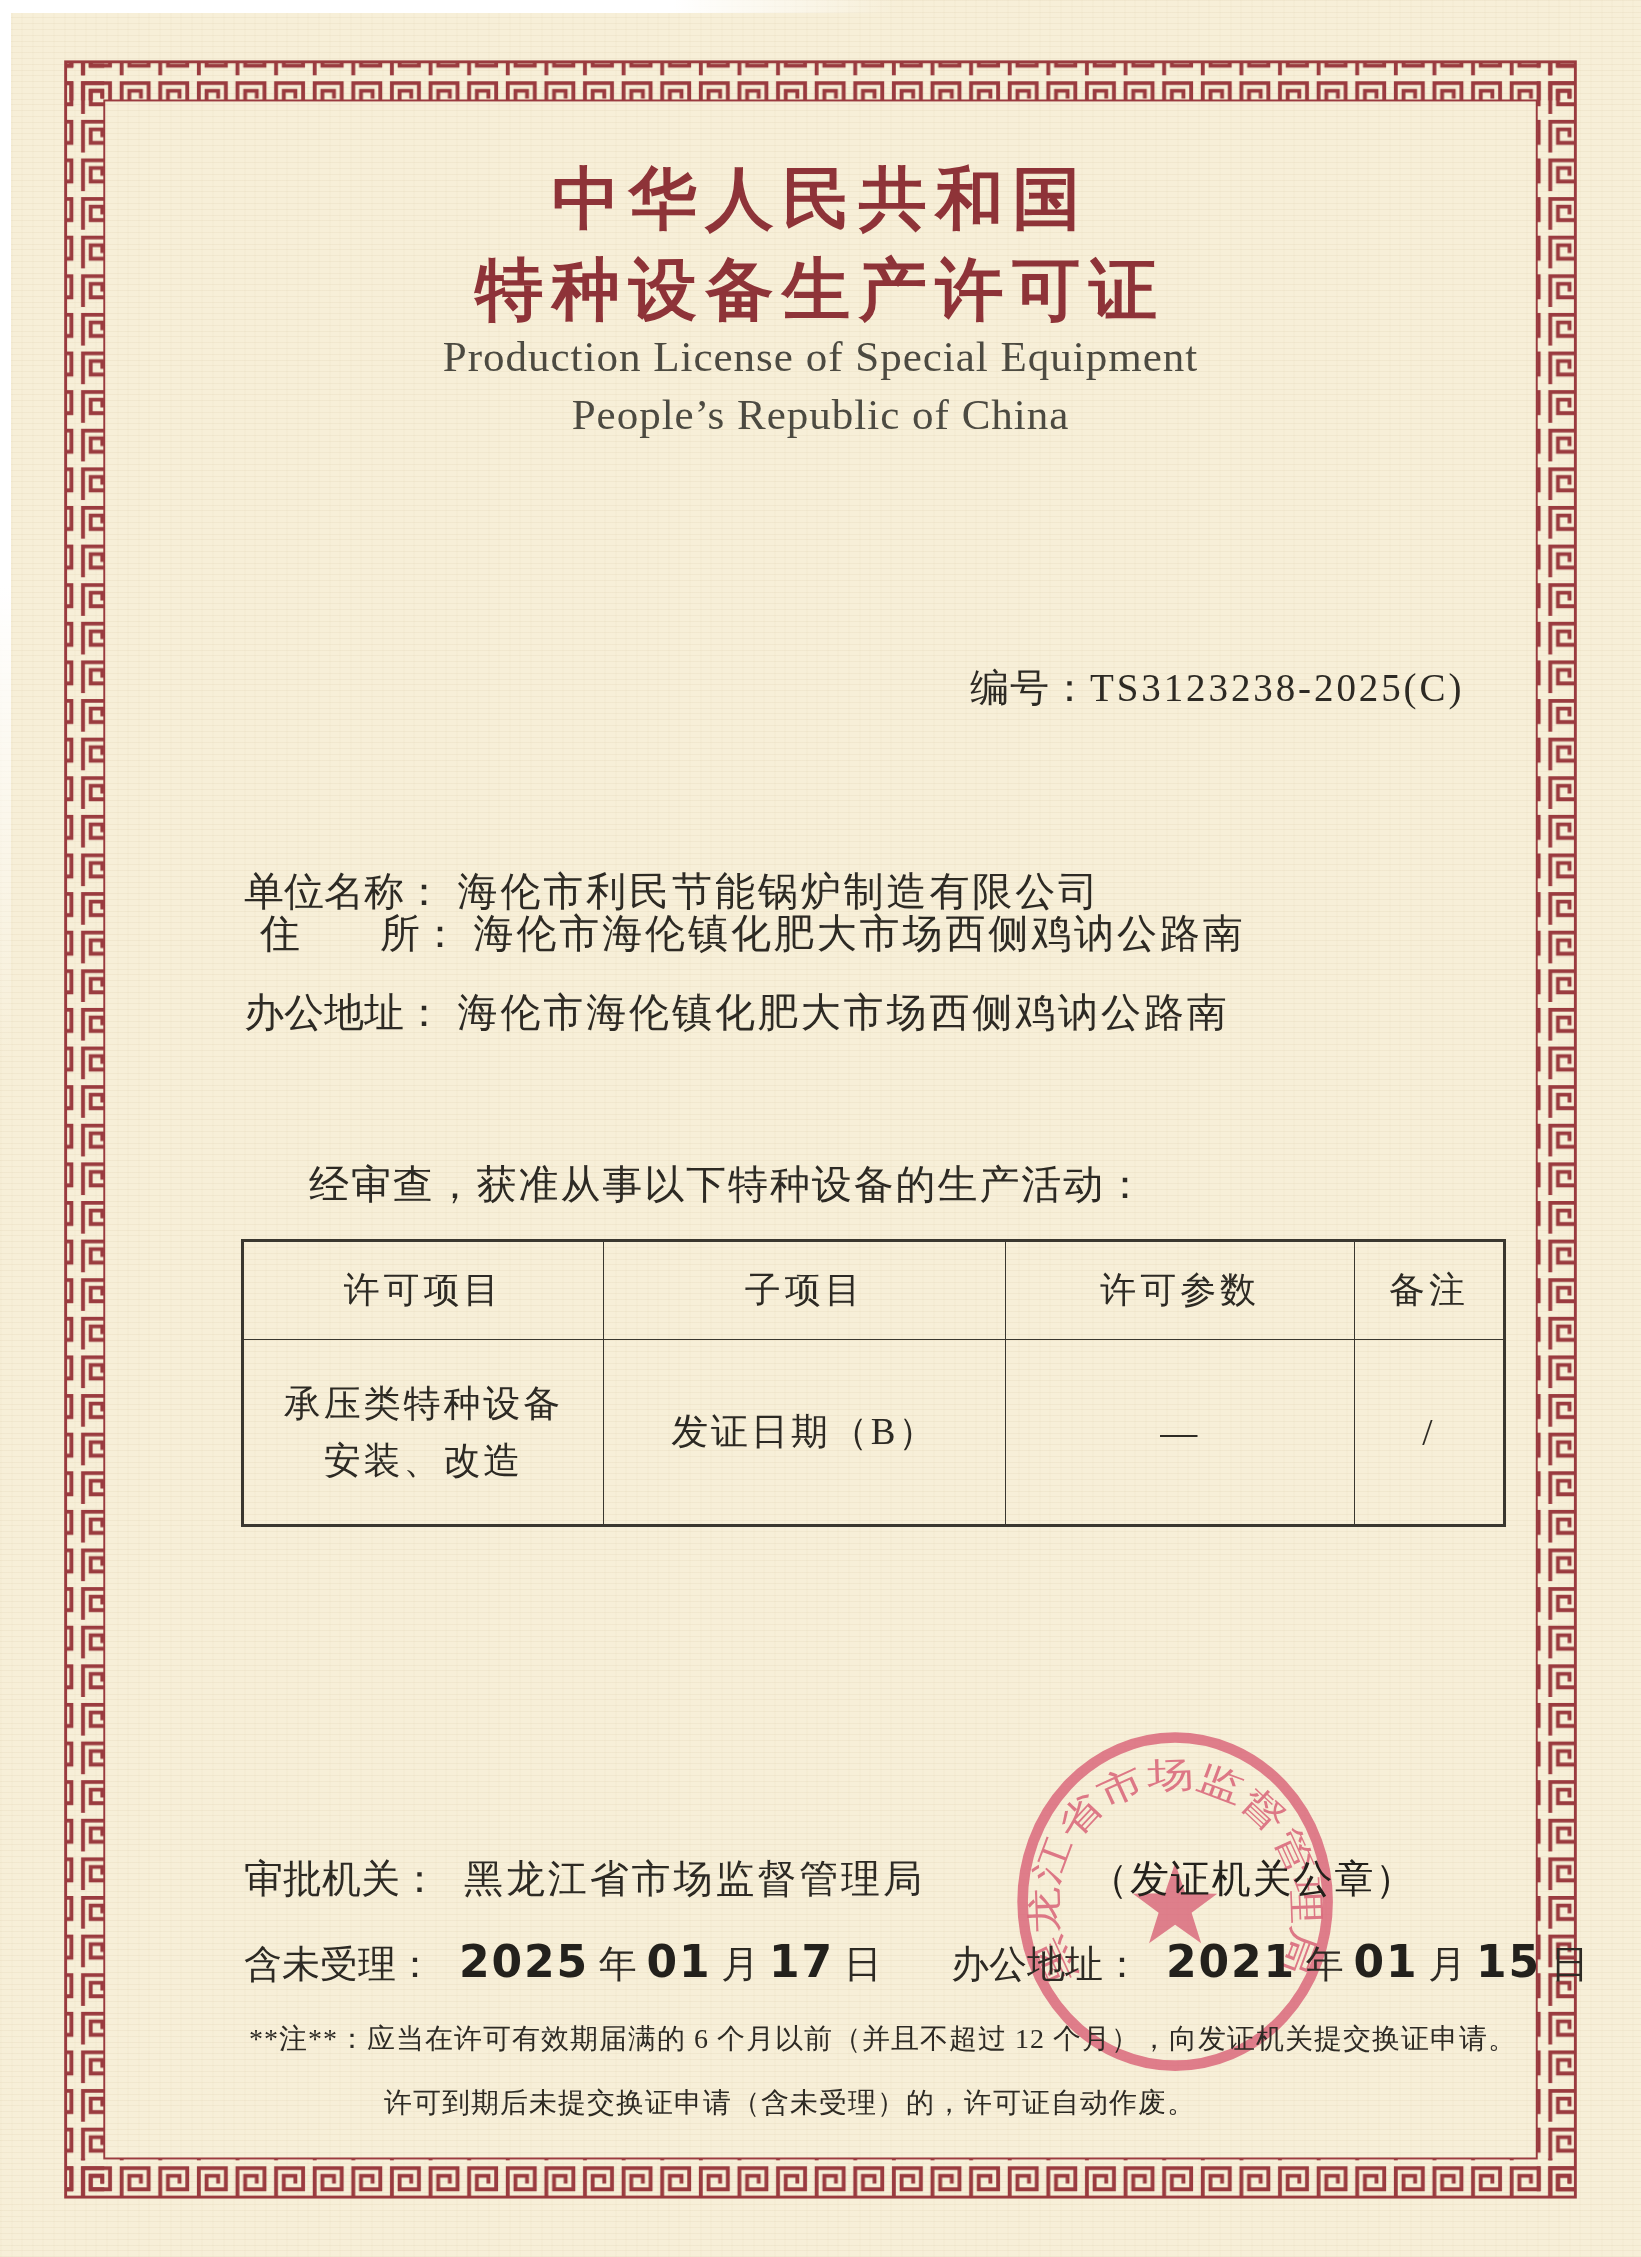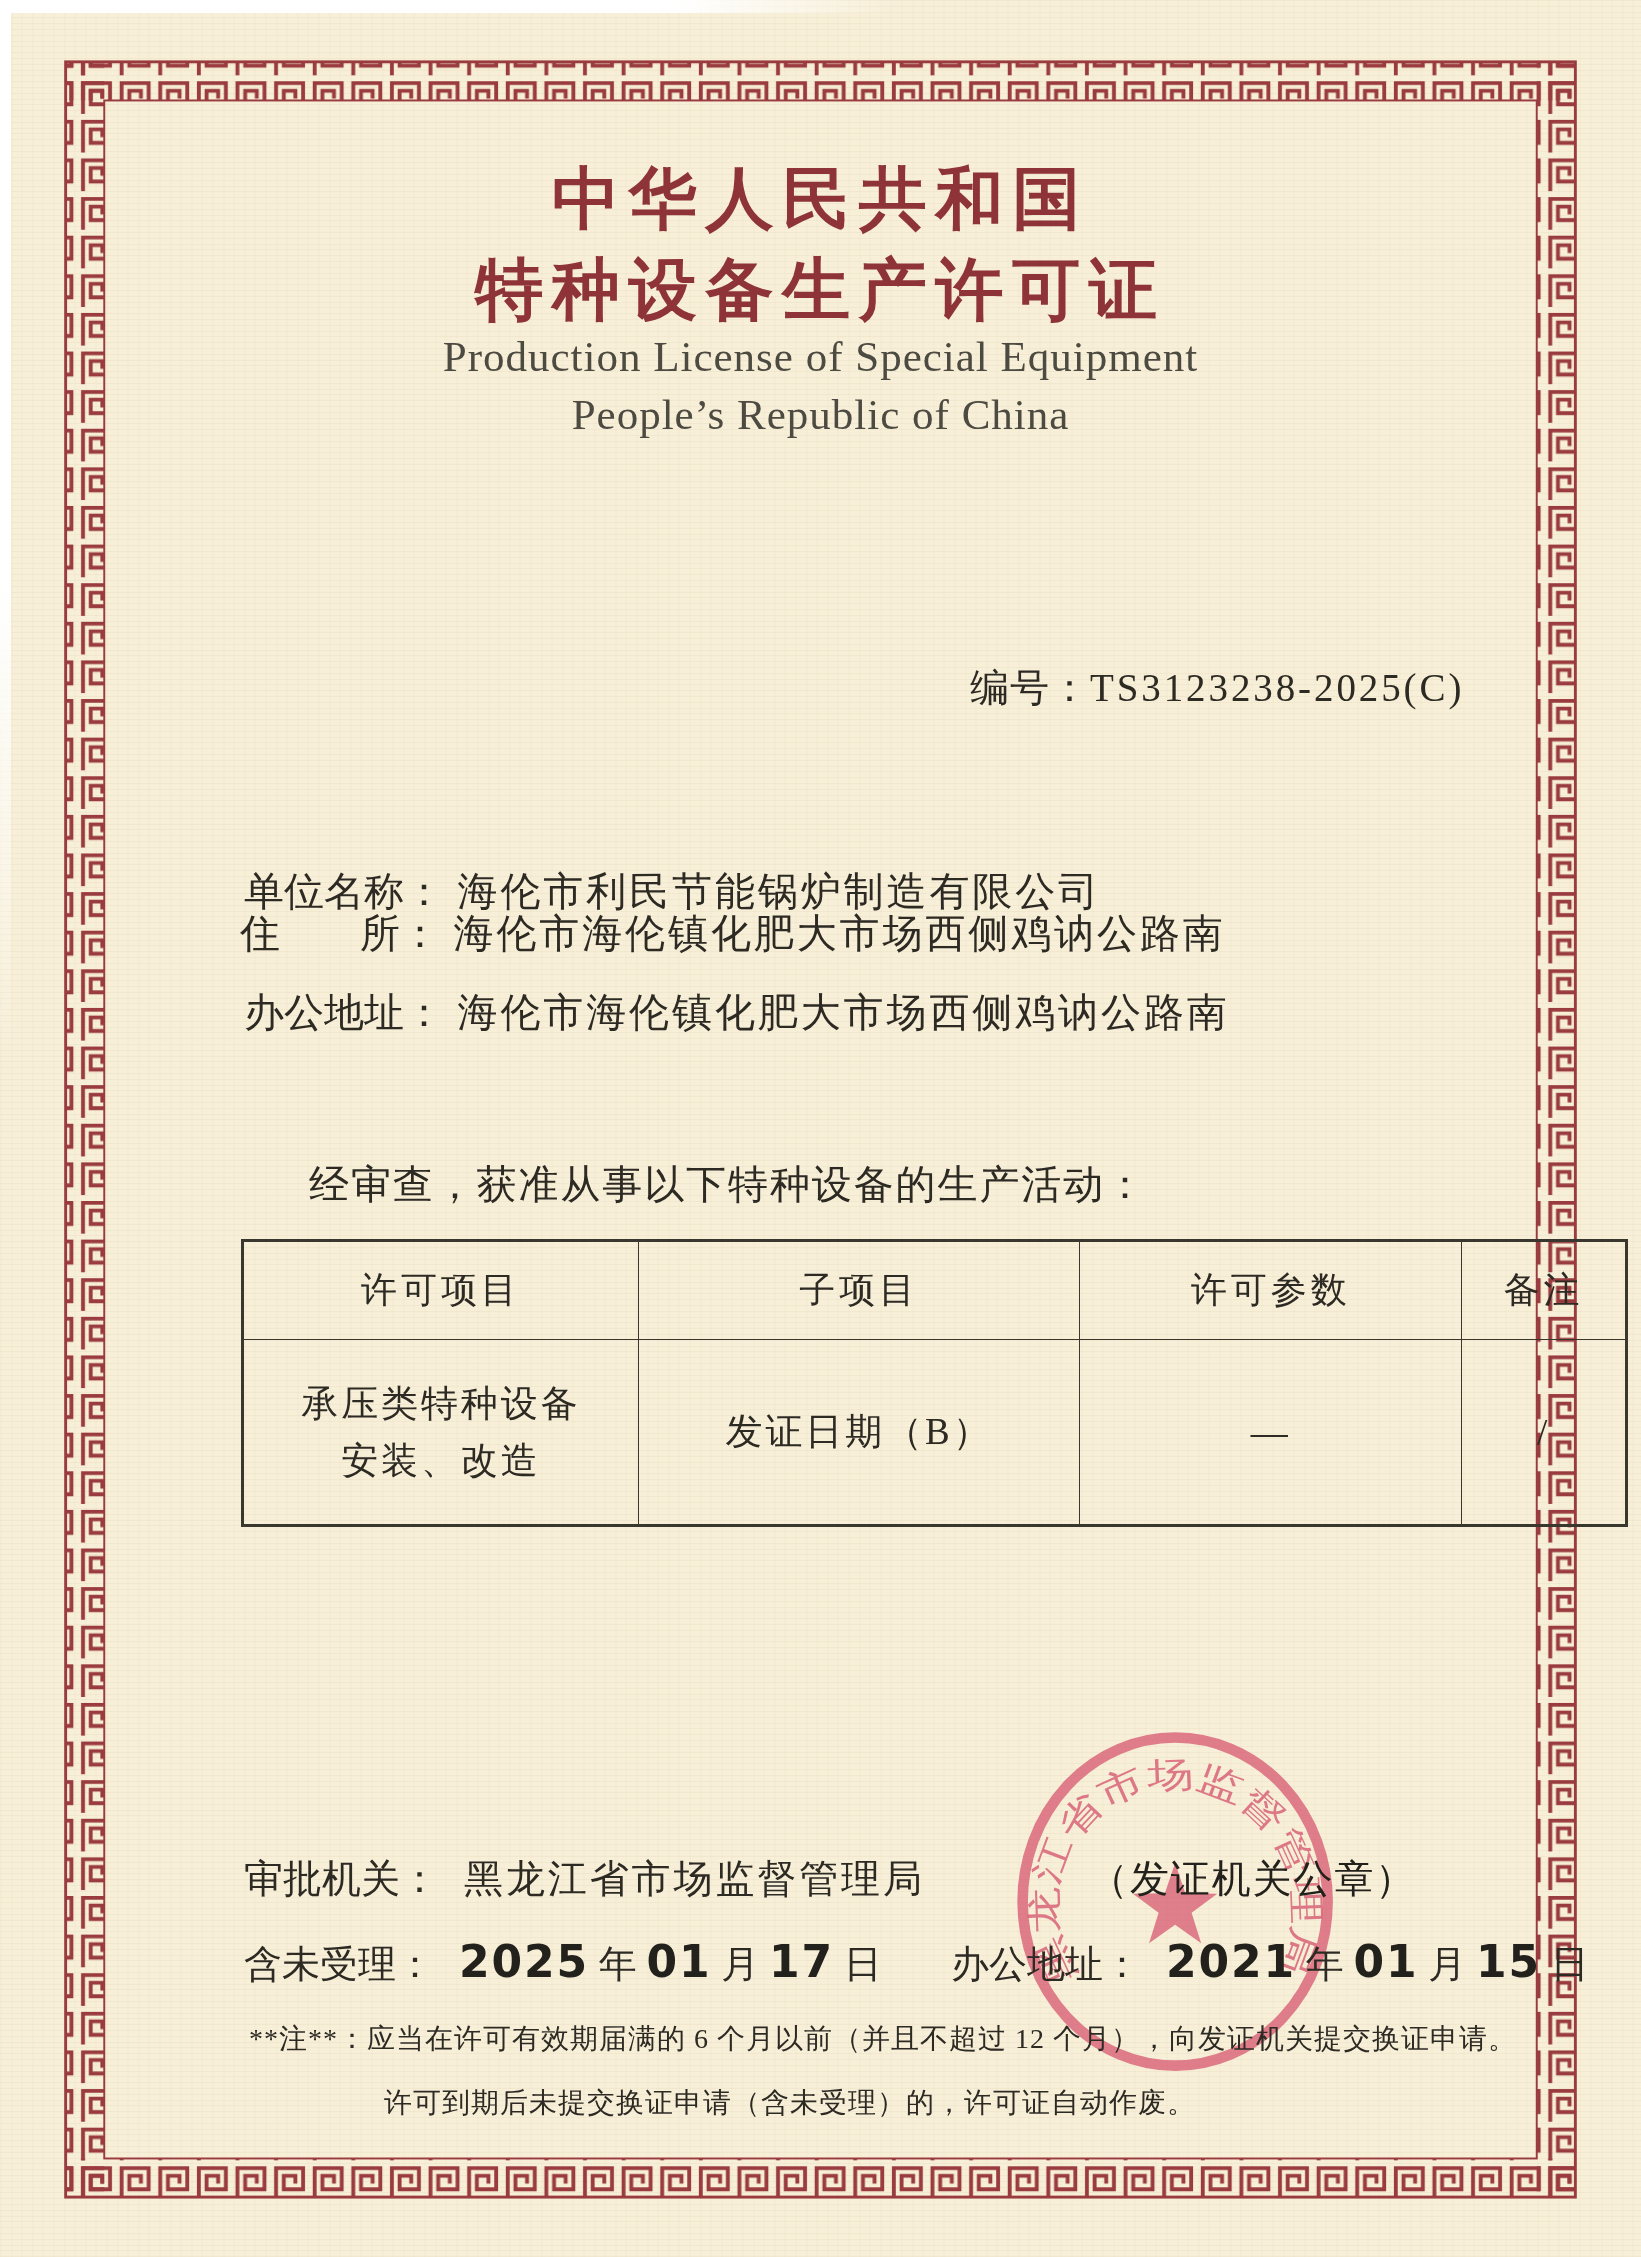--- a/index.html
+++ b/index.html
@@ -27,21 +27,21 @@
   .title-en{
     font-size:43px;color:#4c4a41;letter-spacing:1px;
     font-family:"Liberation Serif","DejaVu Serif",serif;
   }
   .number-line{font-size:39px;color:#2d2a24;letter-spacing:1px;}
   .number-line .num{letter-spacing:2.9px;}
   .info-row{font-size:40px;color:#2d2a24;}
   .info-row .value{margin-left:13.5px;letter-spacing:2.9px;}
   .intro-line{font-size:40px;letter-spacing:1.9px;}
   table.license{
-    position:absolute;left:241px;top:1239px;width:1387px;height:288px;z-index:3;
+    position:absolute;left:241px;top:1239px;width:1265px;height:288px;z-index:3;
     border-collapse:collapse;table-layout:fixed;
   }
   table.license th,table.license td{
     border:1.9px solid #3a372f;text-align:center;vertical-align:middle;
     font-weight:normal;color:#2d2a24;
   }
   table.license{border:3.9px solid #3a372f;}
   table.license th{font-size:36px;height:95px;letter-spacing:3.9px;}
   table.license td{font-size:37px;letter-spacing:2.9px;}
   td.multiline{white-space:pre-line;line-height:1.55;}
@@ -96,21 +96,21 @@
 <div class="abs center title-en" style="top:332px;">Production License of Special Equipment</div>
 <div class="abs center title-en" style="top:390px;">People’s Republic of China</div>
 
 <div class="abs number-line" style="left:970px;top:661px;">
   <span>编号：</span><span class="num">TS3123238-2025(C)</span>
 </div>
 
 <div class="abs info-row" style="left:244px;top:864px;">
   <span class="label">单位名称：</span><span class="value">海伦市利民节能锅炉制造有限公司</span>
 </div>
-<div class="abs info-row" style="left:240px;top:906px;">
+<div class="abs info-row" style="left:260px;top:906px;">
   <span class="label">住　　所：</span><span class="value">海伦市海伦镇化肥大市场西侧鸡讷公路南</span>
 </div>
 <div class="abs info-row" style="left:244px;top:985px;">
   <span class="label">办公地址：</span><span class="value">海伦市海伦镇化肥大市场西侧鸡讷公路南</span>
 </div>
 
 <div class="abs intro-line" style="left:309px;top:1157px;">经审查，获准从事以下特种设备的生产活动：</div>
 
 <table class="license">
   <colgroup>

